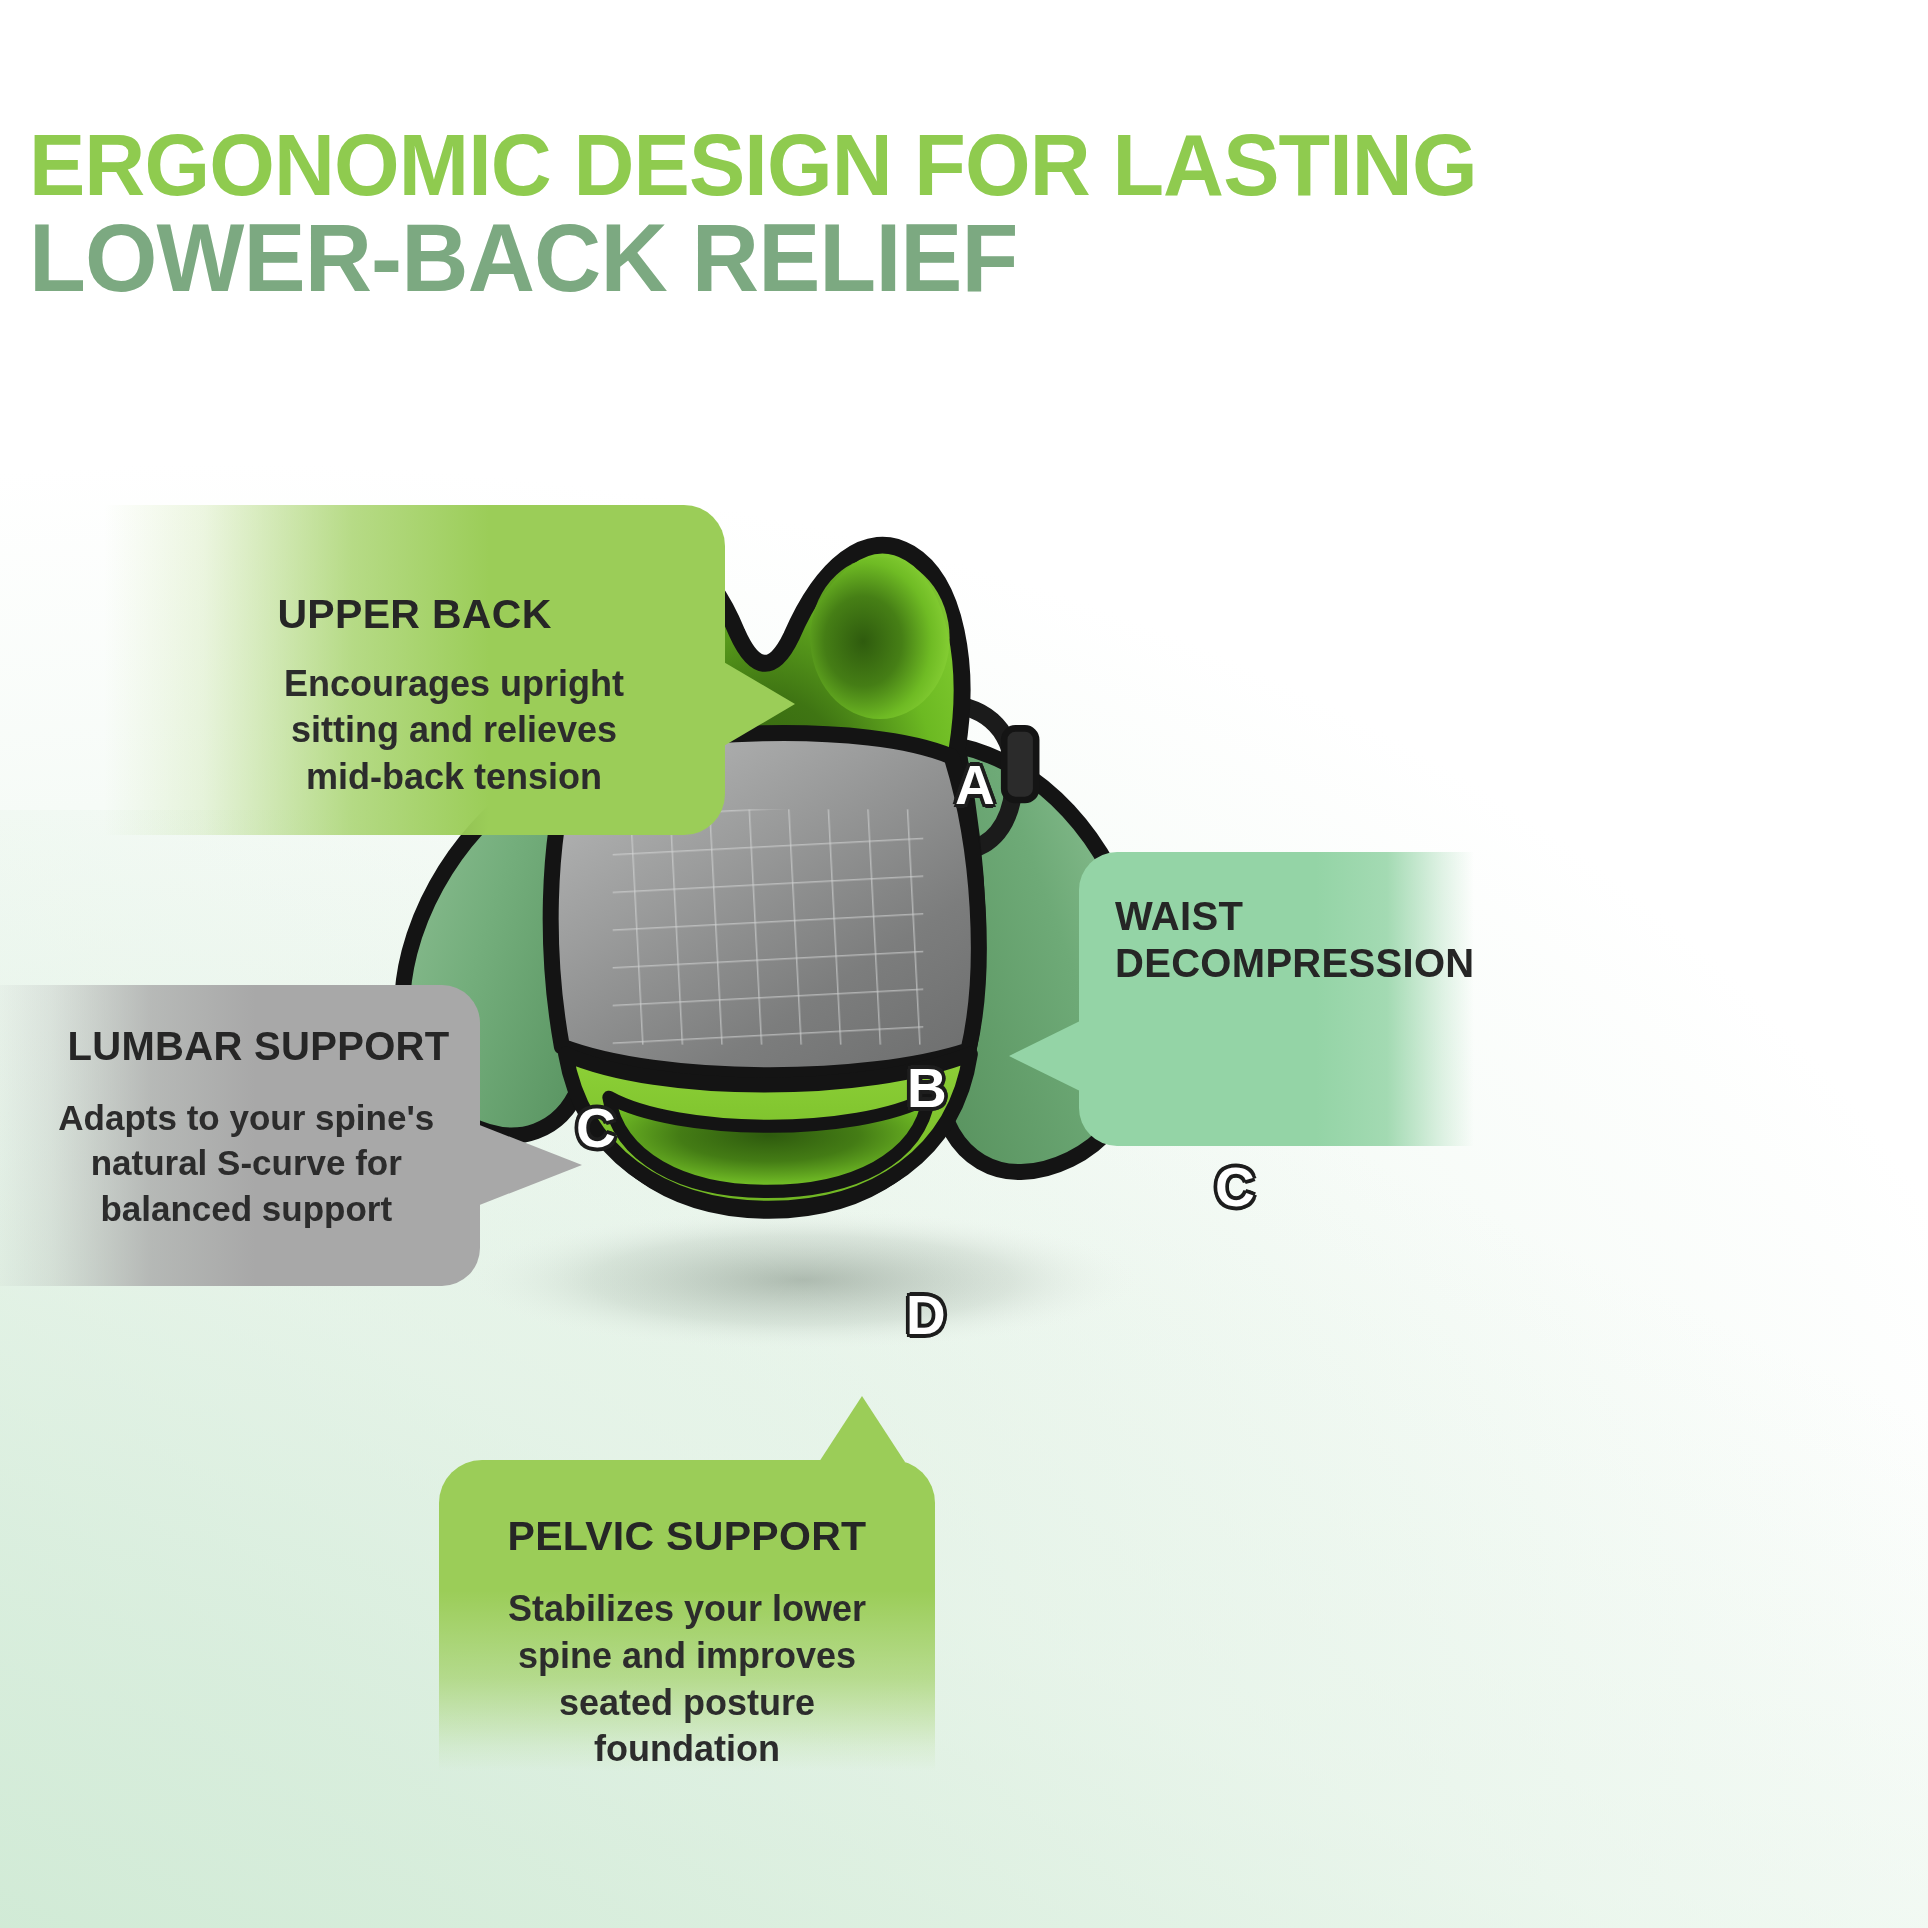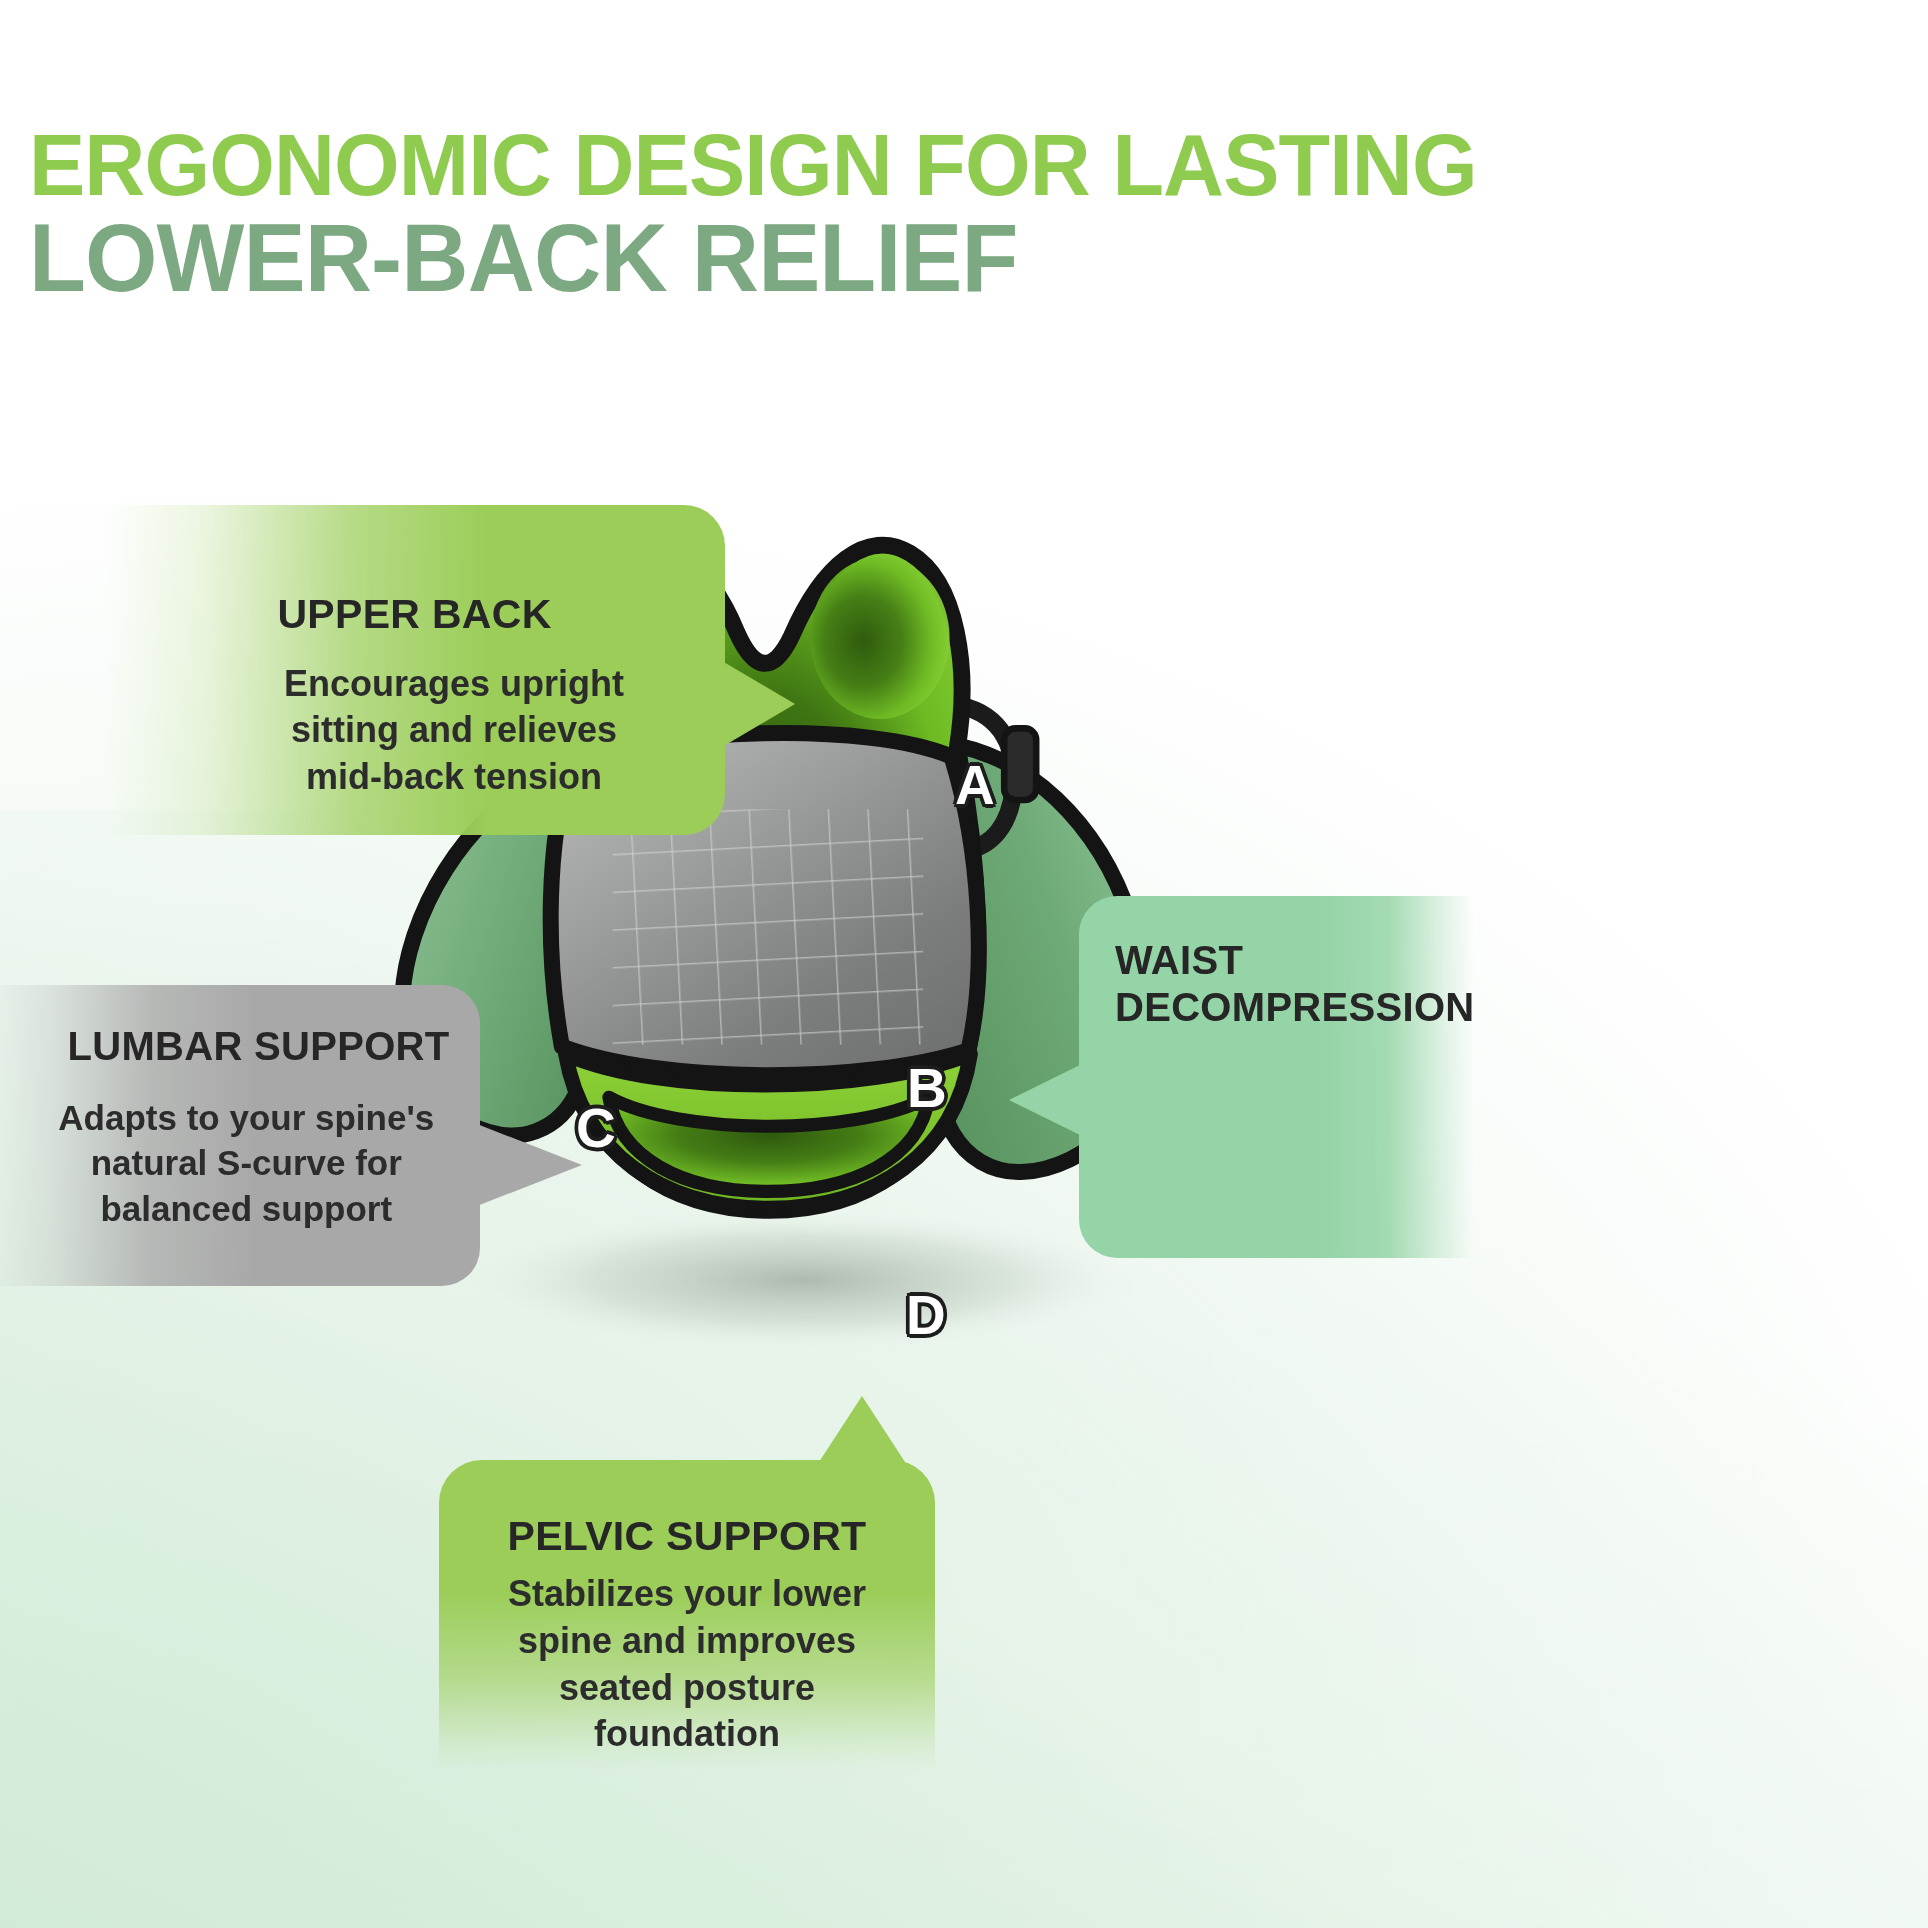--- a/index.html
+++ b/index.html
@@ -109,21 +109,21 @@
   #co-lumbar .tip {
     position:absolute; right:-102px; top:139px;
     width:0; height:0;
     border-top:41px solid transparent;
     border-bottom:41px solid transparent;
     border-left:105px solid #A8A8A8;
   }
 
   
   #co-waist {
-    left:1079px; top:896px; width:395px; height:362px;
+    left:1079px; top:852px; width:395px; height:294px;
     border-radius:38px 0 0 38px;
     background:linear-gradient(270deg, rgba(148,212,166,0) 0%, rgba(148,212,166,.28) 8%, rgba(148,212,166,.85) 22%, #94D4A6 40%, #94D4A6 100%);
     padding-top:41px;
   }
   #co-waist .title { font-size:40px; line-height:1.18; text-align:left; padding-left:36px; }
   #co-waist .body { font-size:35px; line-height:1.30; margin-top:24.5px; padding:0 19px 0 24.5px; }
   #co-waist .tip {
     position:absolute; left:-70px; top:168px;
     width:0; height:0;
     border-top:36px solid transparent;
@@ -132,21 +132,21 @@
   }
 
   
   #co-pelvic {
     left:439px; top:1460px; width:496px; height:311px;
     border-radius:43px 43px 0 0;
     background:linear-gradient(180deg, #9BCD58 0%, #9BCD58 42%, rgba(155,205,88,.62) 70%, rgba(155,205,88,.12) 92%, rgba(155,205,88,0) 100%);
     padding-top:53px;
   }
   #co-pelvic .title { font-size:41px; }
-  #co-pelvic .body { font-size:36px; line-height:1.30; margin-top:11px; padding:0 24.5px; }
+  #co-pelvic .body { font-size:36px; line-height:1.30; margin-top:26px; padding:0 24.5px; }
   #co-pelvic .tip {
     position:absolute; left:380px; top:-64px;
     width:0; height:0;
     border-left:43px solid transparent;
     border-right:43px solid transparent;
     border-bottom:66px solid #9BCD58;
   }
 </style>
 </head>
 <body>

